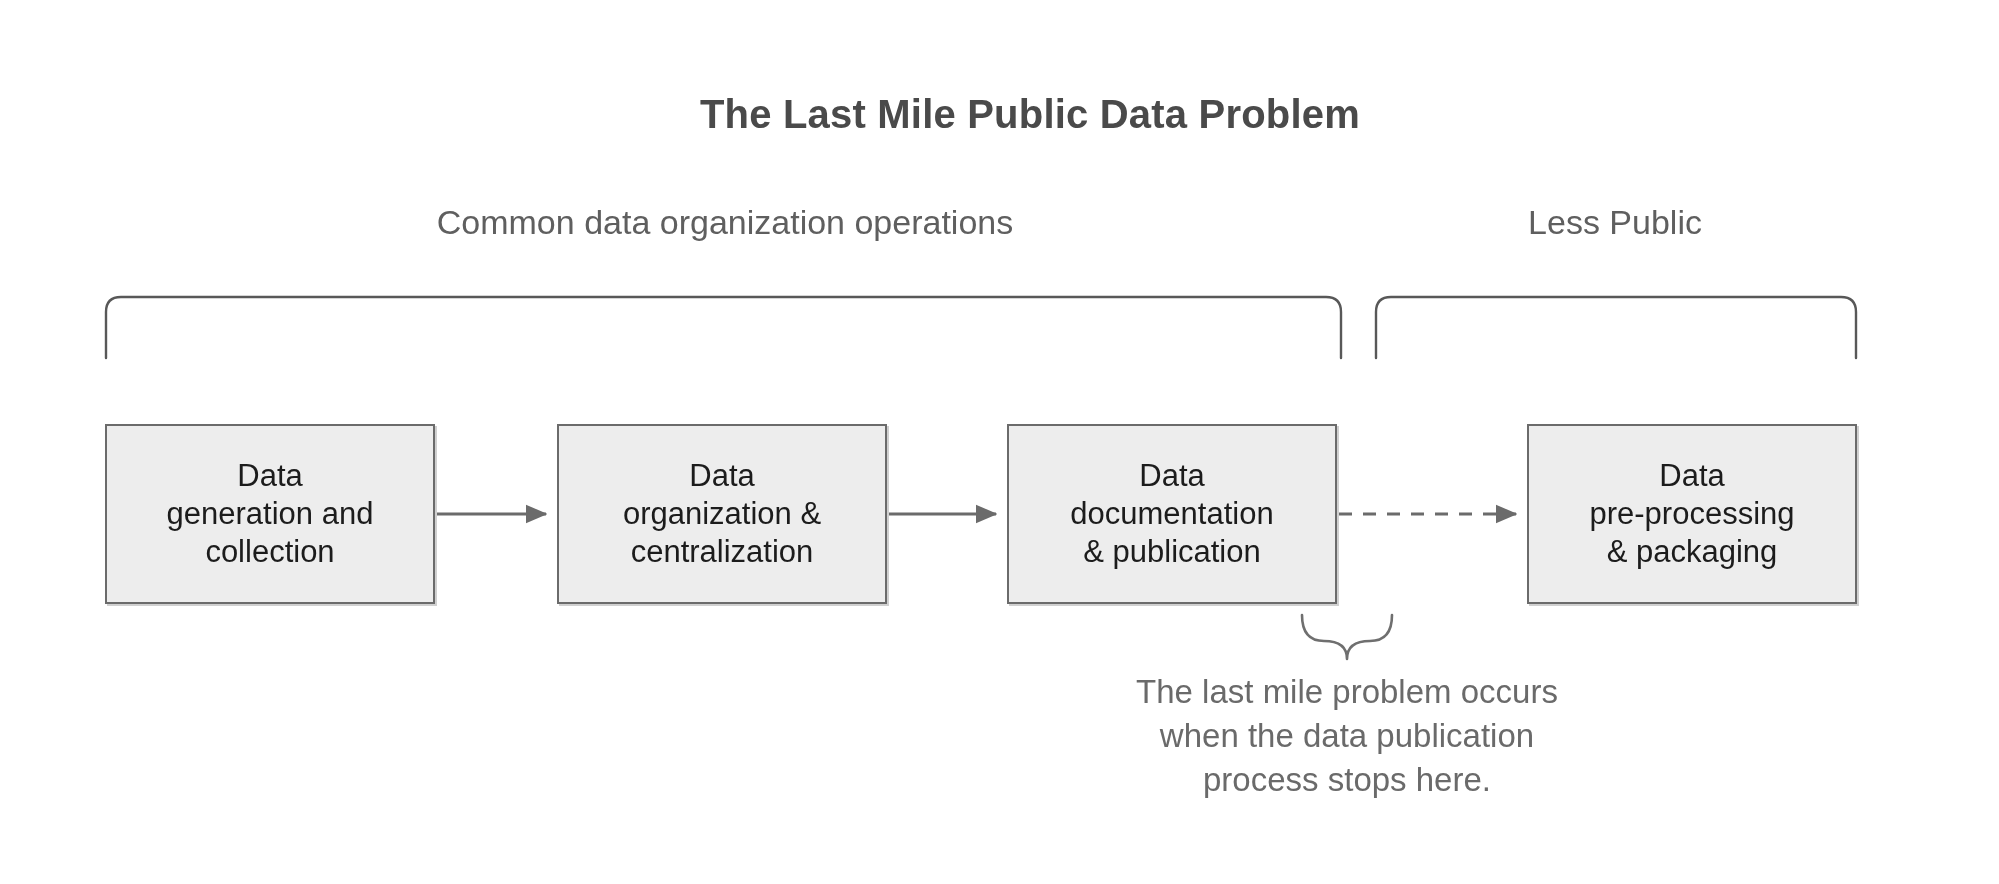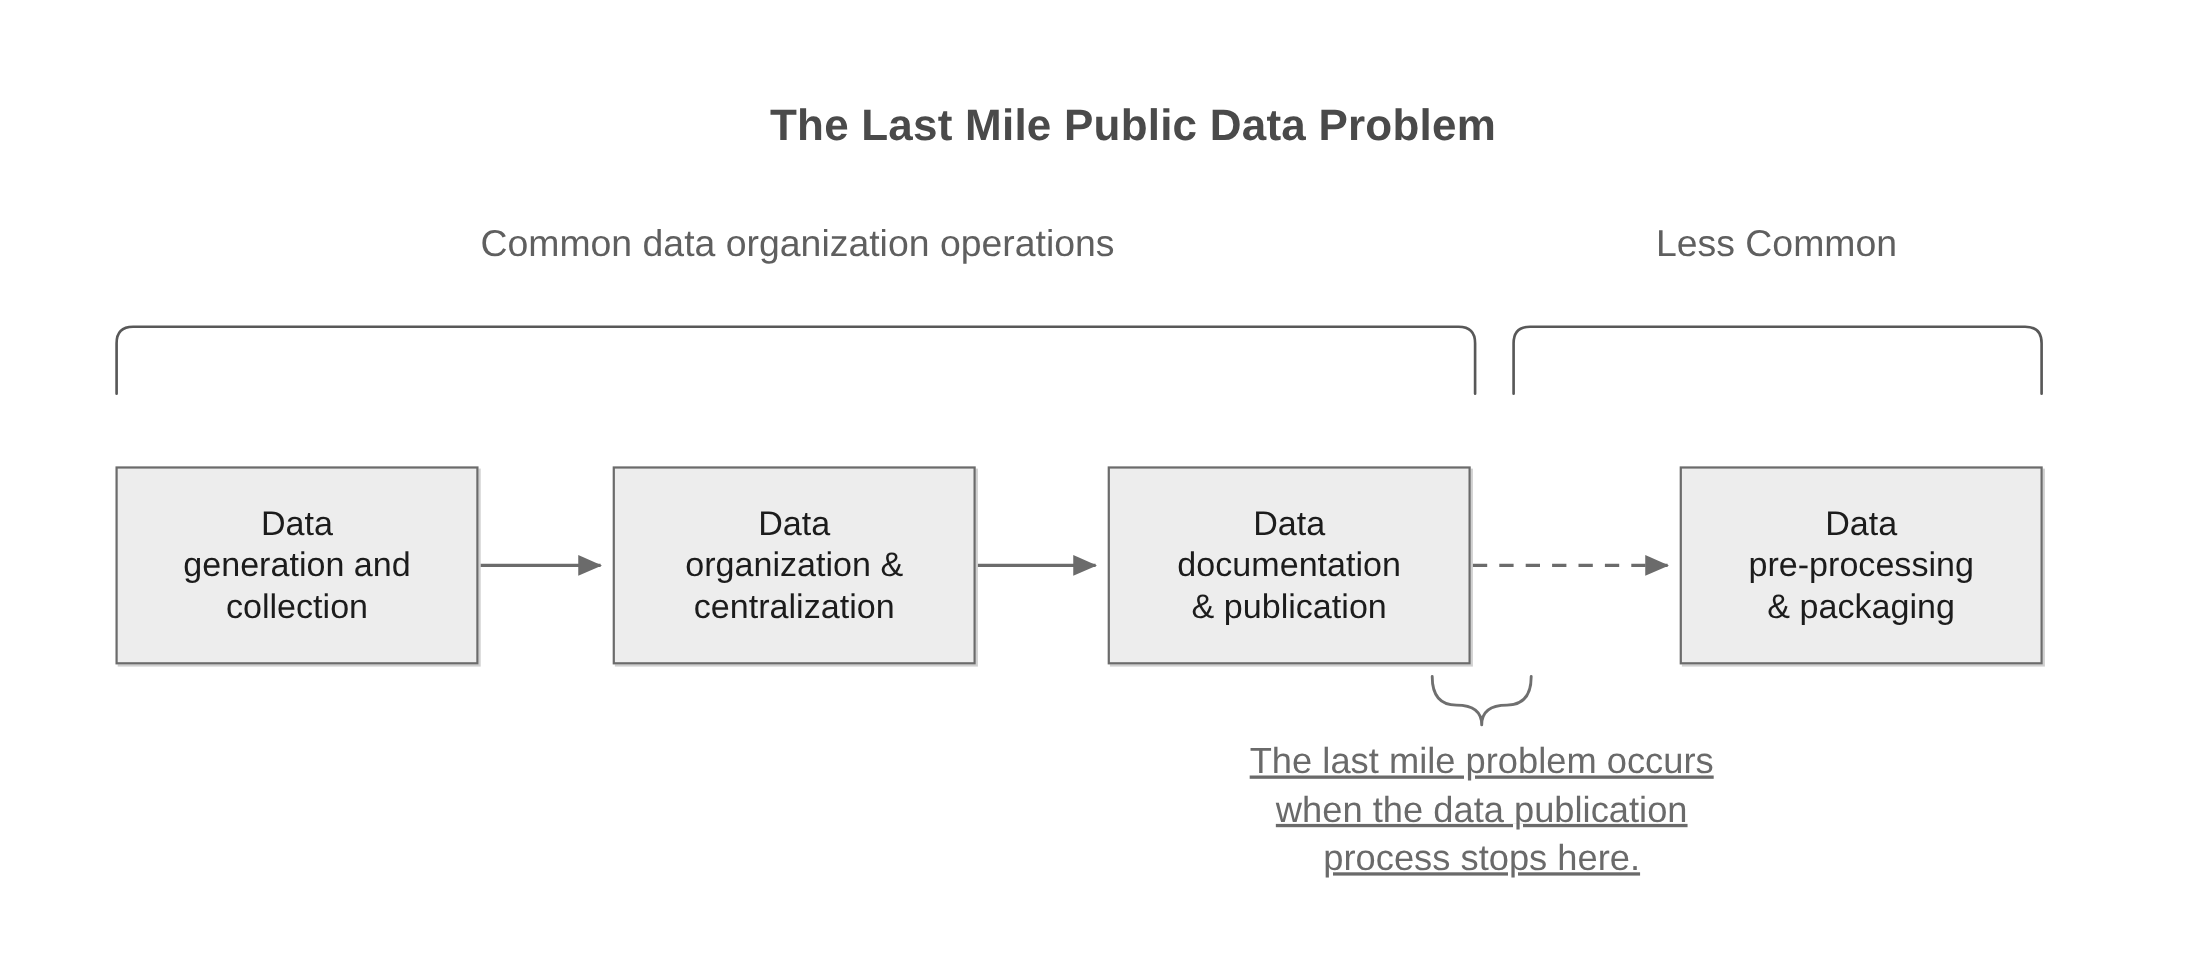--- a/index.html
+++ b/index.html
@@ -97,33 +97,32 @@
   .caption {
     position: absolute;
     left: 1047px;
     top: 670px;
     width: 600px;
     text-align: center;
     font-size: 33px;
     line-height: 1.34;
     color: #6a6a6a;
     white-space: pre-line;
-    text-decoration: underline;
   }
 </style>
 </head>
 <body>
 
 <div id="canvas">
 
   <div class="title">The Last Mile Public Data Problem</div>
 
   <div class="group-heading" id="heading-common">Common data organization operations</div>
 
-  <div class="group-heading" id="heading-less-common">Less Common</div>
+  <div class="group-heading" id="heading-less-common">Less Public</div>
 
   <svg id="vector-layer" viewBox="0 0 1999 884" width="1999" height="884">
 
     <defs>
       <marker id="arrow-solid" viewBox="0 0 10 10" refX="9.4" refY="5" markerWidth="7.2" markerHeight="7.2" orient="auto-start-reverse">
         <path d="M 0 0.6 L 10 5 L 0 9.4 z" fill="#6b6b6b"></path>
       </marker>
       <marker id="arrow-dashed" viewBox="0 0 10 10" refX="9.4" refY="5" markerWidth="7.2" markerHeight="7.2" orient="auto-start-reverse">
         <path d="M 0 0.6 L 10 5 L 0 9.4 z" fill="#6b6b6b"></path>
       </marker>

